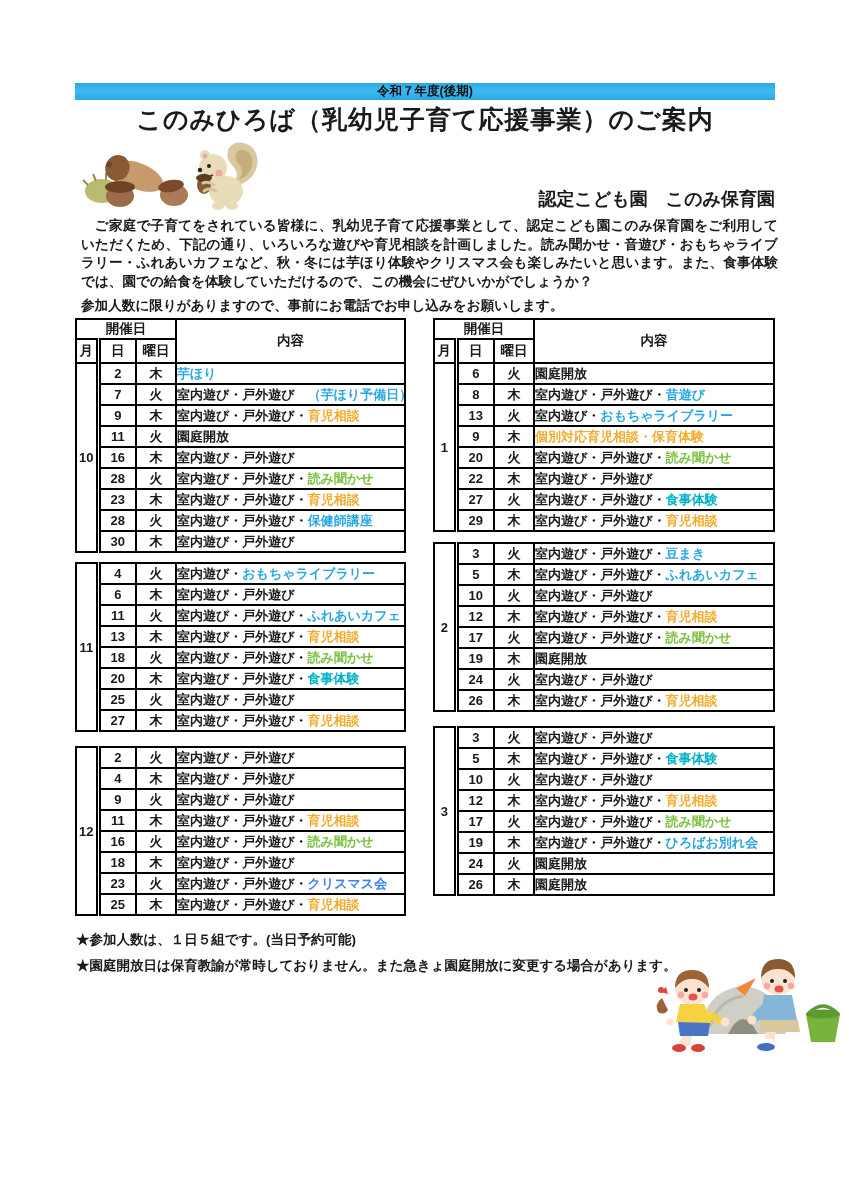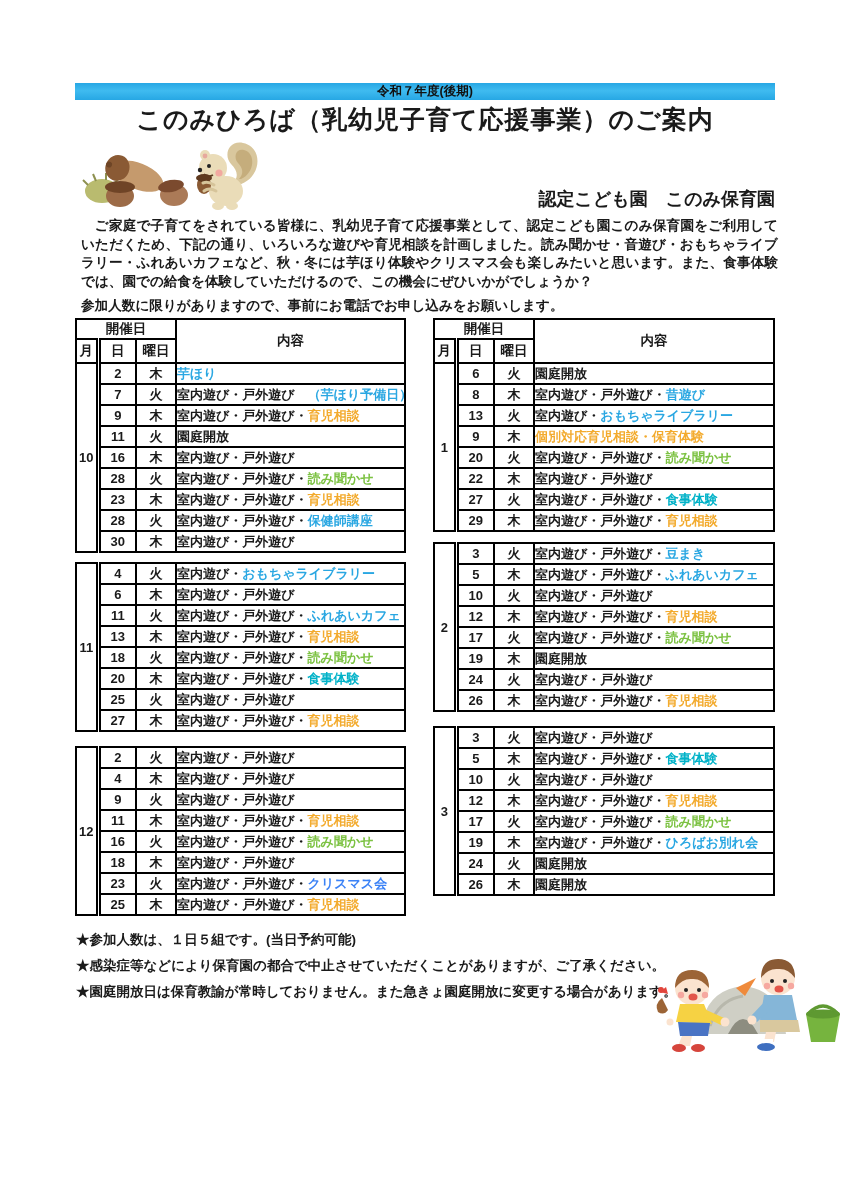--- a/index.html
+++ b/index.html
@@ -448,21 +448,20 @@
           <td class="cell-day">26</td>
           <td class="cell-wd">木</td>
           <td class="cell-content"><span style="color: rgb(26, 26, 26);">園庭開放</span></td>
         </tr>
       </tbody>
     </table>
   </div>
 
 <div class="notes">
   <div>★参加人数は、１日５組です。(当日予約可能)</div>
-  <div>★感染症等などにより保育園の都合で中止させていただくことがありますが、ご了承ください。</div>
   <div>★園庭開放日は保育教諭が常時しておりません。また急きょ園庭開放に変更する場合があります。</div>
 </div>
 
 <div class="illus" id="children">
   <svg width="198" height="130" viewBox="0 0 198 130">
 
     <path d="M52 108 Q56 64 95 60 Q134 64 138 108 Z" fill="#cfcfc5"></path>
     <path d="M62 100 Q70 74 95 70" stroke="#b8b8ac" stroke-width="3" fill="none"></path>
     <path d="M80 108 Q95 78 110 108 Z" fill="#8d8d80"></path>
     <path d="M88 62 L108 52 L97 70 Z" fill="#ef8a3b"></path>

